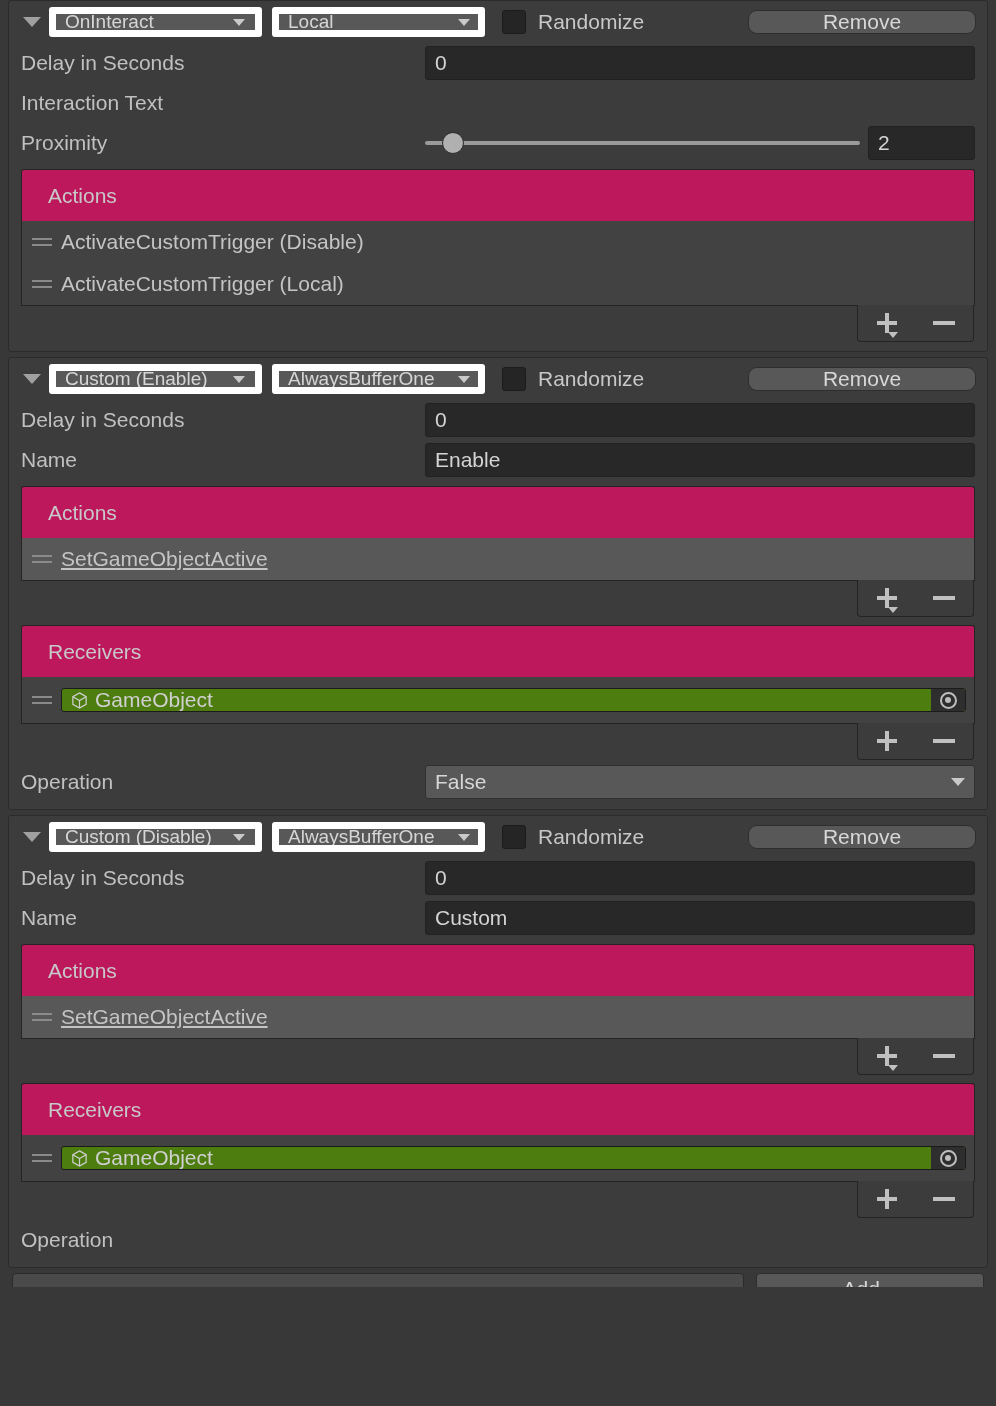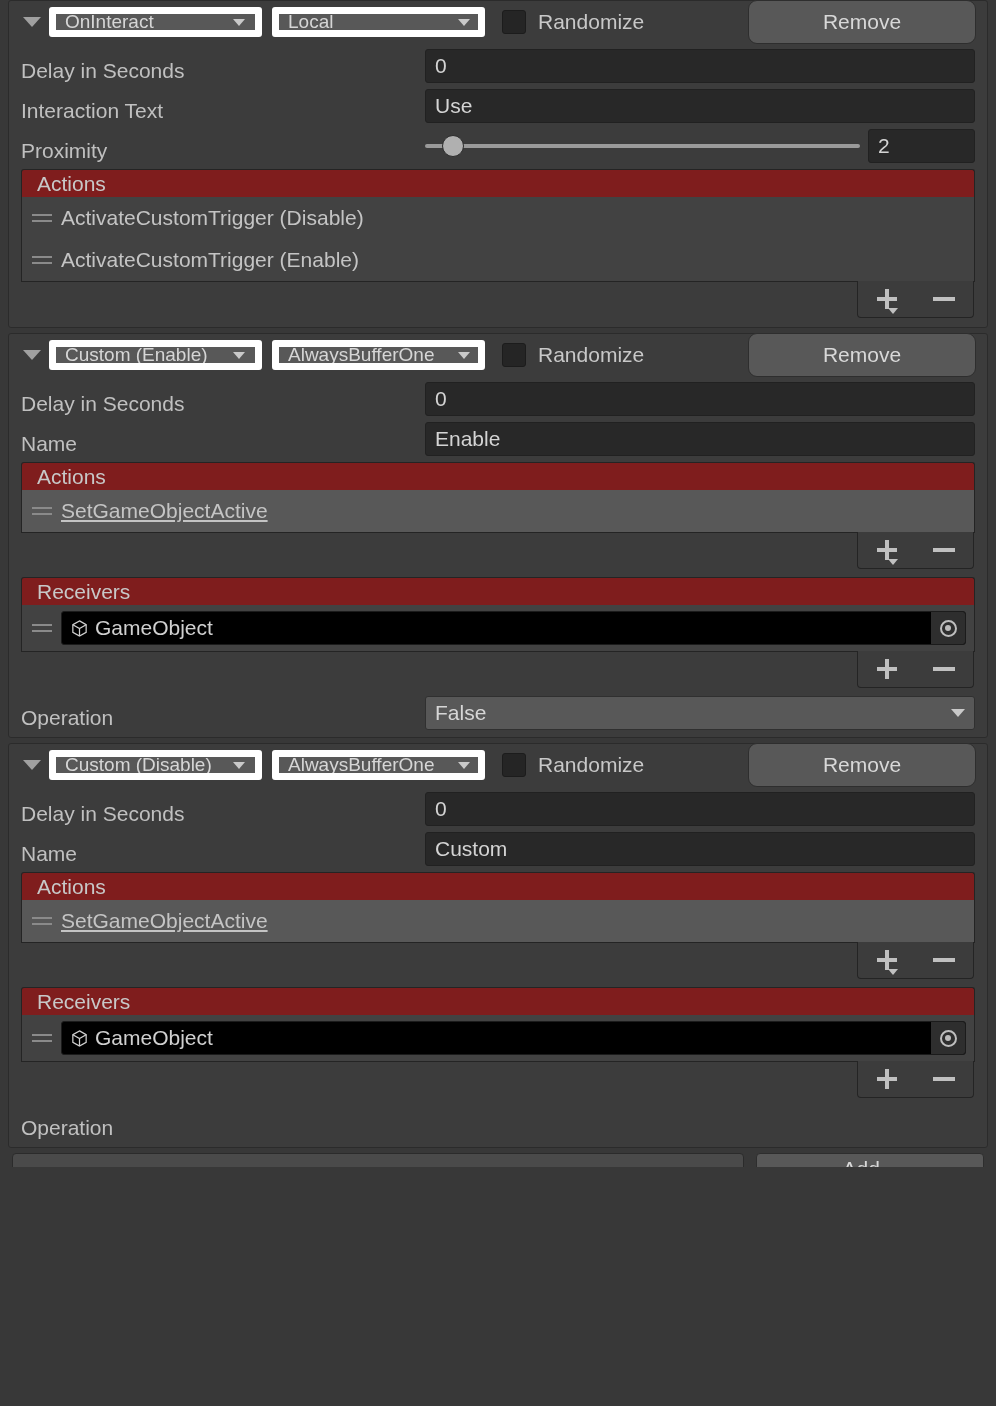--- a/index.html
+++ b/index.html
@@ -78,36 +78,36 @@
   }
   .cb-label {
     color: #c8c8c8;
     font-size: 21px;
     margin-left: 12px;
     white-space: nowrap;
   }
   .btn-remove {
     margin-left: auto;
     width: 228px;
-    height: 44px;
+    height: 24px;
     background: #585858;
     border: 1px solid #2e2e2e;
     border-radius: 9px;
     color: #d8d8d8;
     font-size: 21px;
     display: flex;
     align-items: center;
     justify-content: center;
     font-family: "Liberation Sans", sans-serif;
   }
 
   
   .field-row {
     display: flex;
-    align-items: flex-end;
+    align-items: center;
     height: 40px;
     padding: 0 12px 0 12px;
     margin-bottom: 0;
   }
   .field-label {
     color: #c0c0c0;
     font-size: 21px;
     width: 404px;
     flex: 0 0 404px;
     white-space: nowrap;
@@ -189,28 +189,28 @@
     border-left: 7px solid transparent;
     border-right: 7px solid transparent;
     border-top: 8px solid #c9c9c9;
   }
 
   
   .rl {
     margin: 6px 12px 0 12px;
   }
   .rl-header {
-    background: #7f1d1d;
+    background: #be185d;
     border: 1px solid #242424;
     border-bottom: none;
     border-radius: 3px 3px 0 0;
-    height: 28px;
-    display: flex;
-    align-items: center;
-    padding: 0 15px;
+    height: 52px;
+    display: flex;
+    align-items: center;
+    padding: 0 26px;
     color: #c8c8c8;
     font-size: 21px;
   }
   .rl-body {
     background: #424242;
     border: 1px solid #242424;
     border-top: none;
   }
   .rl-item {
     display: flex;
@@ -285,22 +285,22 @@
 
   
   .obj-row {
     display: flex;
     align-items: center;
     height: 46px;
     padding: 0 8px 0 10px;
   }
   .obj-field {
     flex: 1 1 auto;
-    height: 34px;
-    background: #000000;
+    height: 24px;
+    background: #4d7c0f;
     border: 1px solid #1b1b1b;
     border-radius: 3px;
     display: flex;
     align-items: center;
     padding: 0 0 0 8px;
     color: #d0d0d0;
     font-size: 21px;
     position: relative;
     overflow: hidden;
   }
@@ -377,21 +377,20 @@
         <div class="checkbox"></div>
         <div class="cb-label">Randomize</div>
         <div class="btn-remove">Remove</div>
       </div>
       <div class="field-row">
         <div class="field-label">Delay in Seconds</div>
         <div class="text-input">0</div>
       </div>
       <div class="field-row">
         <div class="field-label">Interaction Text</div>
-        <div class="text-input">Use</div>
       </div>
       <div class="field-row">
         <div class="field-label">Proximity</div>
         <div class="slider-wrap">
           <div class="slider">
             <div class="track"></div>
             <div class="thumb" style="left: 4%;"></div>
           </div>
           <div class="slider-num">2</div>
         </div>
@@ -404,21 +403,21 @@
               <i></i>
               <i></i>
             </div>
             <span>ActivateCustomTrigger (Disable)</span>
           </div>
           <div class="rl-item">
             <div class="grip">
               <i></i>
               <i></i>
             </div>
-            <span>ActivateCustomTrigger (Enable)</span>
+            <span>ActivateCustomTrigger (Local)</span>
           </div>
         </div>
         <div class="rl-footer">
           <div class="pm">
             <div class="ico-plus">
               <div class="caret"></div>
             </div>
             <div class="ico-minus"></div>
           </div>
         </div>

